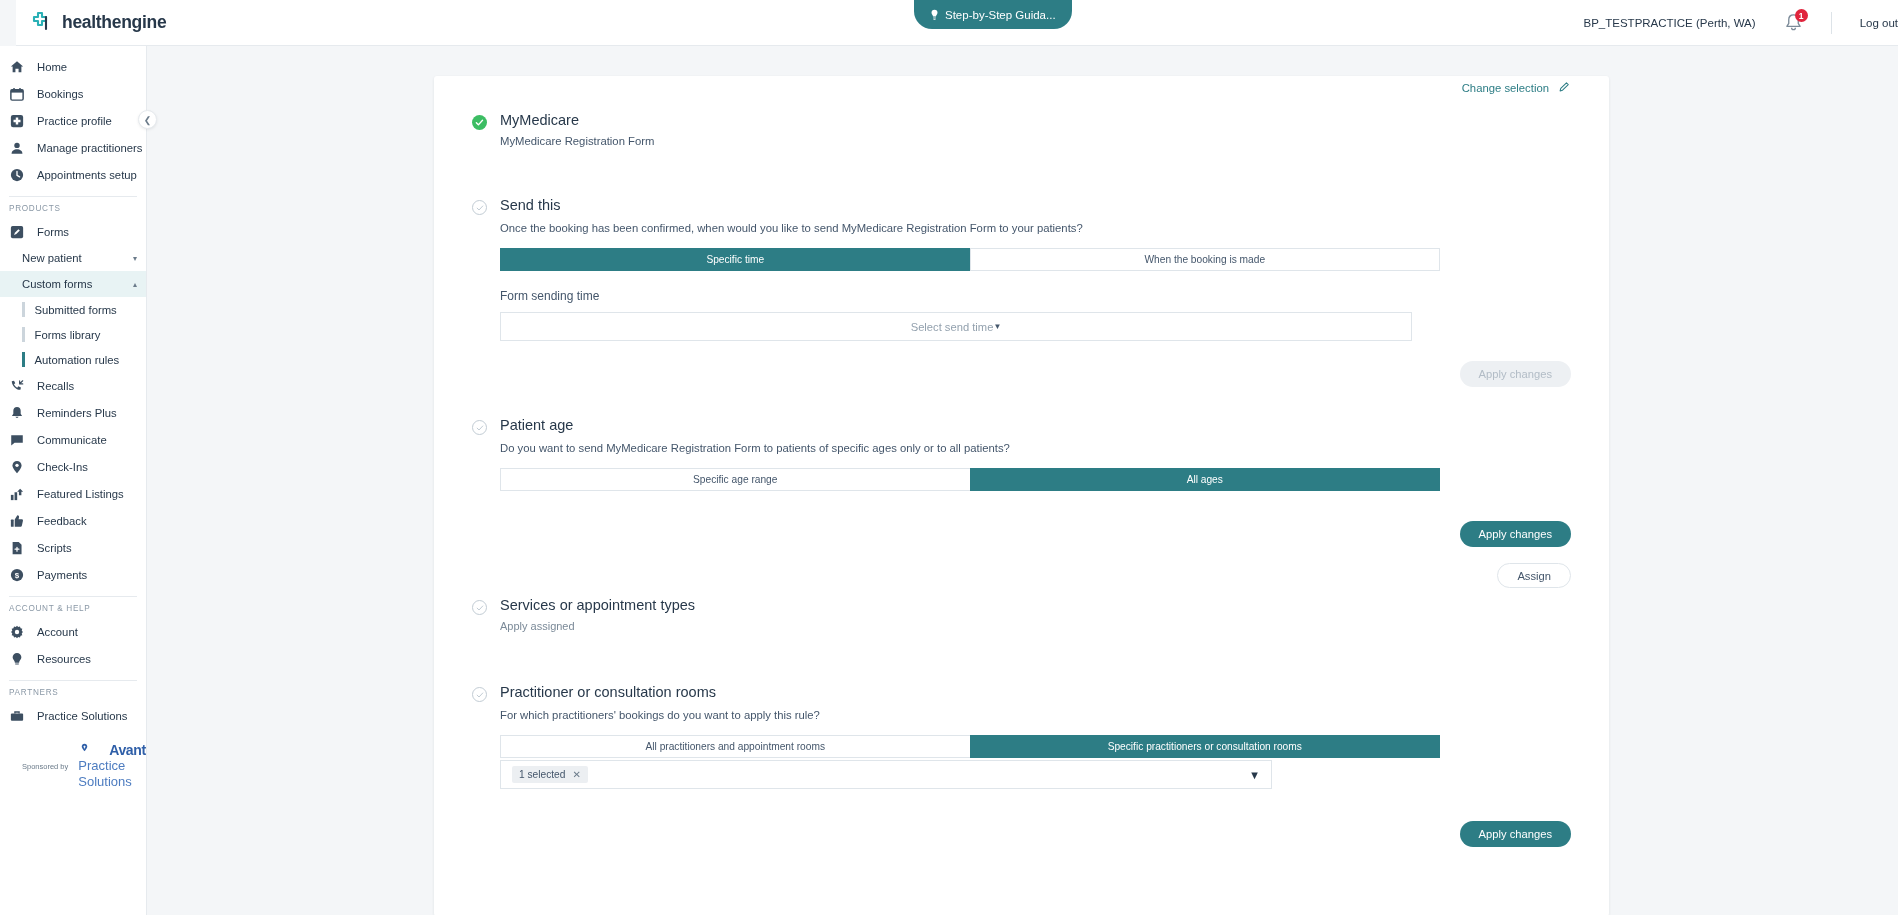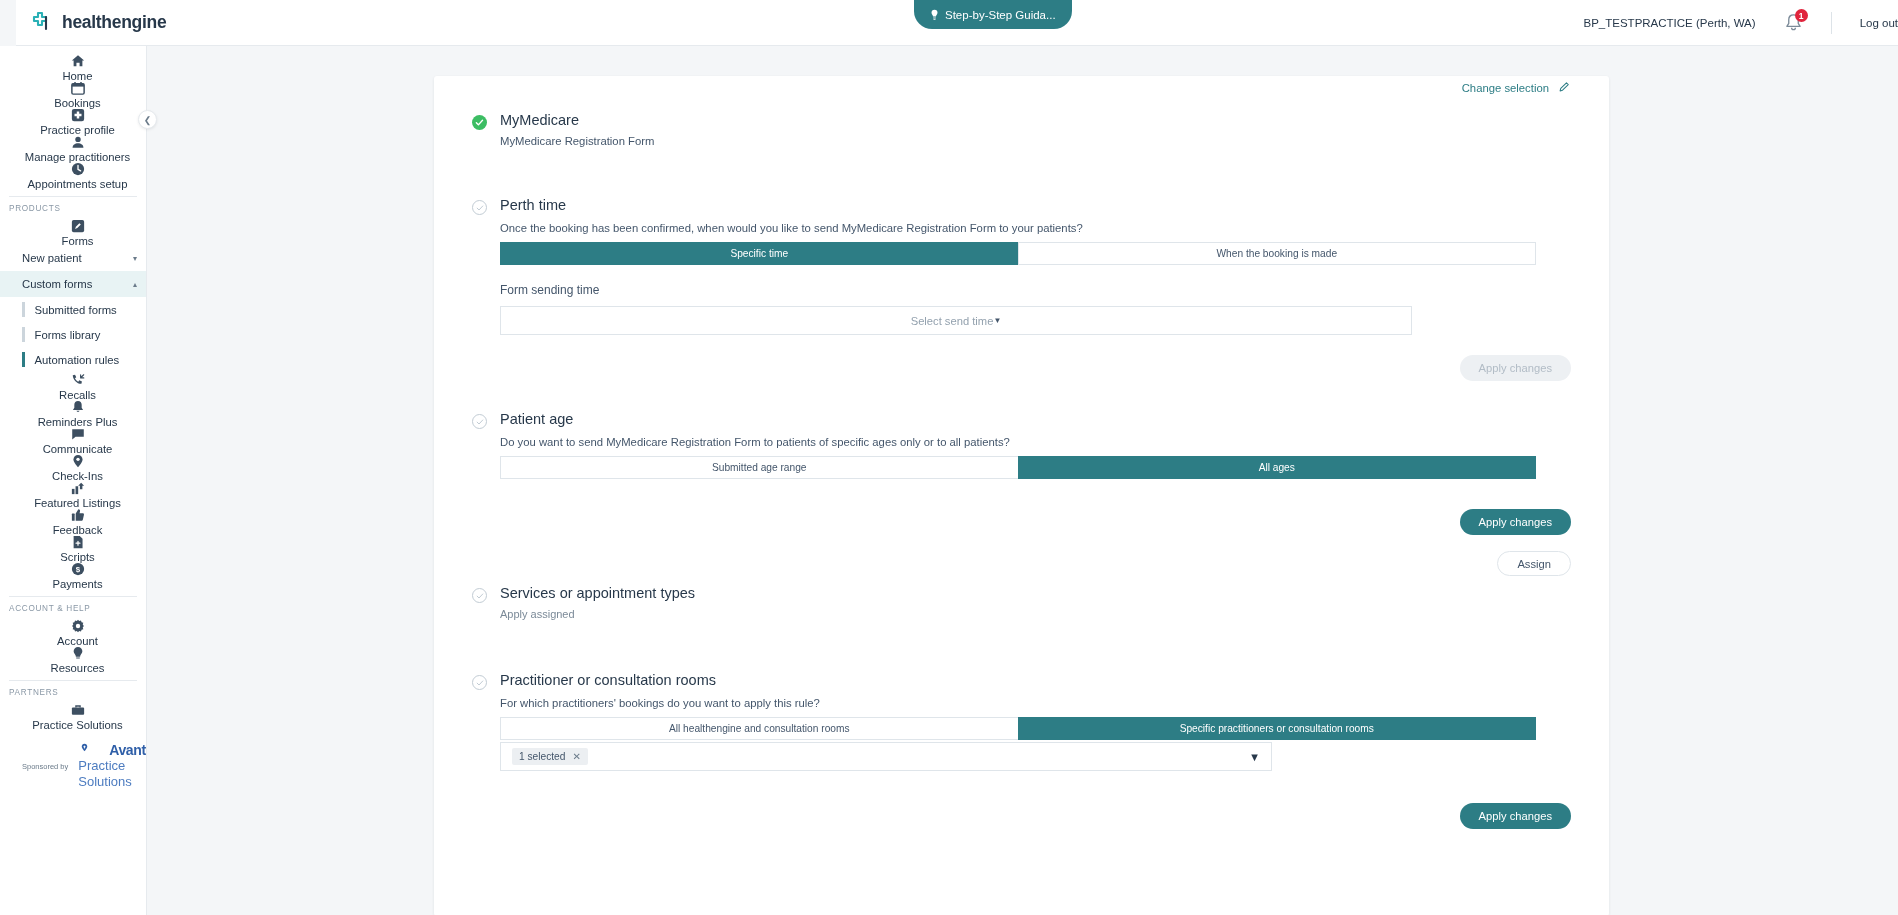--- a/index.html
+++ b/index.html
@@ -40,24 +40,23 @@
   .vdiv { width: 1px; height: 22px; background: #dde3e8; }
   .logout { font-size: 11.5px; color: #27384a; cursor: pointer; }
 
   
   .sidebar {
     position: absolute; top: 46px; left: 0; width: 147px; height: 869px;
     background: #ffffff; border-right: 1px solid #e6eaee;
     overflow: hidden; z-index: 20;
   }
   .nav-item {
-    display: flex; align-items: center; gap: 2px; height: 27px;
+    display: flex; align-items: center; gap: 13px; height: 27px;
     padding-left: 9px; font-size: 11.3px; color: #27384a; cursor: pointer;
     margin-bottom: 0px;
-    flex-direction: column;
   }
   .nav-item .ic { width: 15px; height: 15px; flex: 0 0 15px; display:flex; align-items:center; justify-content:center; }
   .nav-group-label {
     font-size: 8.2px; letter-spacing: 0.7px; color: #8a98a6; padding-left: 9px;
     margin-top: 7px; margin-bottom: 5px; text-transform: uppercase;
   }
   .nav-sep { height: 1px; background: #e6eaee; margin: 8px 9px 0 9px; }
   .sub-item {
     display: flex; align-items: center; justify-content: space-between;
     height: 26px; padding: 0 9px 0 22px; font-size: 11.3px; color: #27384a; cursor: pointer;
@@ -104,21 +103,21 @@
   .circle-check.todo { border: 1px solid #c2ccd4; color: #c2ccd4; background: #fff; }
   .sec-title { font-size: 14.5px; color: #27384a; font-weight: normal; }
   .sec-sub { font-size: 11.3px; color: #44566b; margin-top: 7px; }
   .sec-muted { font-size: 11px; color: #7b8a98; margin-top: 7px; }
   .indent { padding-left: 28px; }
 
   .change-sel {
     position: absolute; right: 0; top: 4px; display: flex; align-items: center; gap: 9px;
     font-size: 11.3px; color: #2d7d85; cursor: pointer;
   }
-  .toggle-row { display: flex; margin-top: 8px; width: 1036px; }
+  .toggle-row { display: flex; margin-top: 14px; width: 940px; }
   .tg {
     flex: 1; height: 23px; display: flex; align-items: center; justify-content: center;
     font-size: 10.2px; border: 1px solid #dfe5ea; cursor: pointer; background: #fff; color: #44566b;
   }
   .tg:first-child { border-right: none; }
   .tg.on { background: #2d7d85; color: #fff; border-color: #2d7d85; }
   .field-label { font-size: 12px; color: #44566b; margin-top: 18px; }
   .select {
     margin-top: 9px; width: 912px; height: 29px; border: 1px solid #dfe5ea; background: #fff;
     display: flex; align-items: center; justify-content: center;
@@ -429,21 +428,21 @@
       </div>
     </div>
 
     <div class="sec" style="padding-top:50px;">
       <div class="sec-head">
         <span class="circle-check todo">
           <svg viewBox="0 0 16 16" width="10" height="10">
               <path d="M3.4 8.2 l3 3 l6-6.4" fill="none" stroke="#c2ccd4" stroke-width="1.6" stroke-linecap="round" stroke-linejoin="round"></path>
             </svg>
         </span>
-        <div class="sec-title">Perth time</div>
+        <div class="sec-title">Send this</div>
       </div>
       <div class="indent">
         <div class="sec-sub">Once the booking has been confirmed, when would you like to send MyMedicare Registration Form to your patients?</div>
         <div class="toggle-row">
           <div class="tg on">Specific time</div>
           <div class="tg">When the booking is made</div>
         </div>
         <div class="field-label">Form sending time</div>
         <div class="select">
           <span>Select send time</span>
@@ -460,21 +459,21 @@
         <span class="circle-check todo">
           <svg viewBox="0 0 16 16" width="10" height="10">
               <path d="M3.4 8.2 l3 3 l6-6.4" fill="none" stroke="#c2ccd4" stroke-width="1.6" stroke-linecap="round" stroke-linejoin="round"></path>
             </svg>
         </span>
         <div class="sec-title">Patient age</div>
       </div>
       <div class="indent">
         <div class="sec-sub">Do you want to send MyMedicare Registration Form to patients of specific ages only or to all patients?</div>
         <div class="toggle-row">
-          <div class="tg">Submitted age range</div>
+          <div class="tg">Specific age range</div>
           <div class="tg on">All ages</div>
         </div>
         <div style="position:relative;height:70px;">
           <button class="apply on" style="top:30px;">Apply changes</button>
         </div>
       </div>
     </div>
 
     <div class="sec" style="padding-top:36px;">
       <div class="sec-head">
@@ -496,21 +495,21 @@
         <span class="circle-check todo">
           <svg viewBox="0 0 16 16" width="10" height="10">
               <path d="M3.4 8.2 l3 3 l6-6.4" fill="none" stroke="#c2ccd4" stroke-width="1.6" stroke-linecap="round" stroke-linejoin="round"></path>
             </svg>
         </span>
         <div class="sec-title">Practitioner or consultation rooms</div>
       </div>
       <div class="indent">
         <div class="sec-sub">For which practitioners' bookings do you want to apply this rule?</div>
         <div class="toggle-row">
-          <div class="tg">All healthengine and consultation rooms</div>
+          <div class="tg">All practitioners and appointment rooms</div>
           <div class="tg on">Specific practitioners or consultation rooms</div>
         </div>
         <div class="chip-select">
           <span class="chip">
             <span>1 selected</span>
             <span class="x">✕</span>
           </span>
           <span class="caret">▼</span>
         </div>
         <div style="position:relative;height:78px;">

